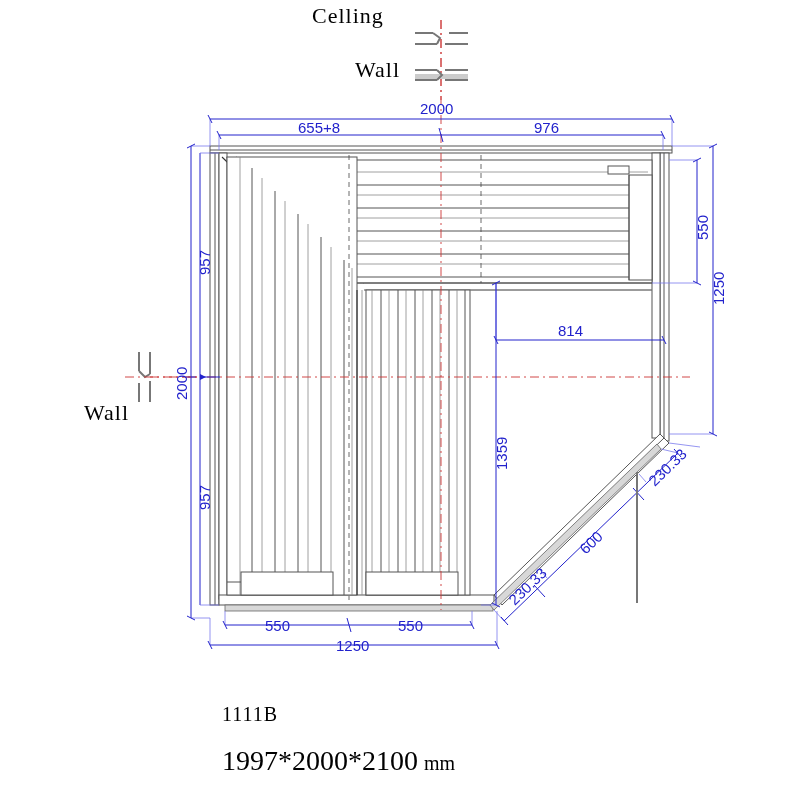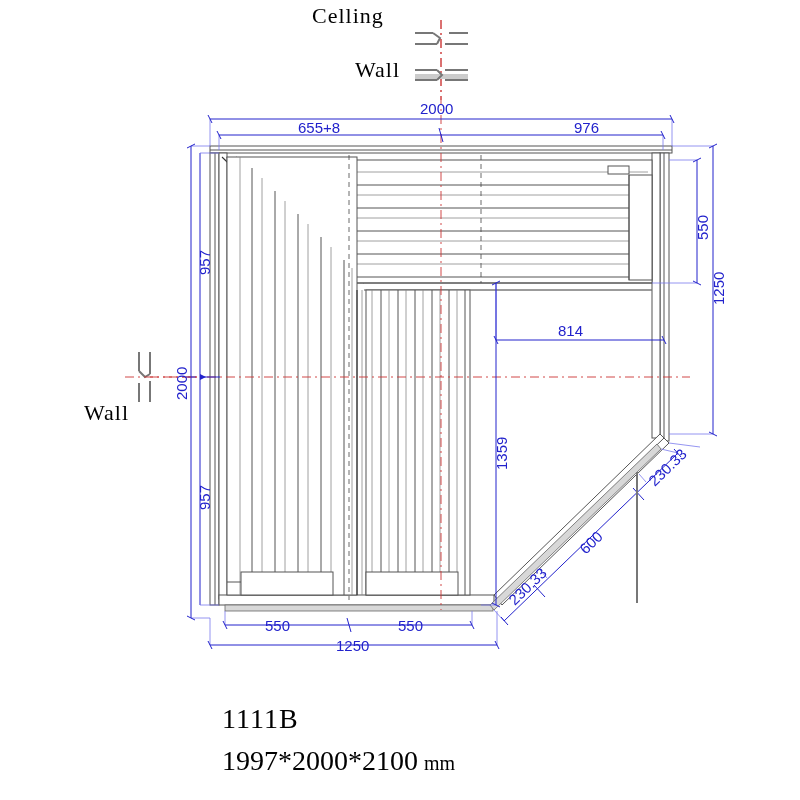--- a/index.html
+++ b/index.html
@@ -4,21 +4,21 @@
 <style>
   html,body{margin:0;padding:0;background:#ffffff;}
   body{width:800px;height:800px;overflow:hidden;
        font-family:"Liberation Serif", serif;}
   #root{position:relative;width:800px;height:800px;}
   svg{position:absolute;left:0;top:0;}
   .lbl{position:absolute;white-space:nowrap;}
   .dim{color:#2222cc;font-family:"Liberation Sans", sans-serif;font-size:15px;}
   .dimv{transform:rotate(-90deg);transform-origin:left top;}
   .note{color:#000000;font-family:"Liberation Serif", serif;font-size:22px;letter-spacing:1px;}
-  .title{color:#000000;font-family:"Liberation Serif", serif;font-size:28px;letter-spacing:1px;}
+  .title{color:#000000;font-family:"Liberation Serif", serif;font-size:20px;letter-spacing:1px;}
   .title2{color:#000000;font-family:"Liberation Serif", serif;font-size:28px;letter-spacing:0px;}
   .mm{font-size:20px;margin-left:6px;}
 </style>
 </head>
 <body>
 
 <div id="root">
 
 <svg width="800" height="800" viewBox="0 0 800 800">
   <defs>
@@ -256,21 +256,21 @@
     </g>
   </g>
 </svg>
 
 <div class="lbl note" style="left:312px;top:3px;">Celling</div>
 <div class="lbl note" style="left:355px;top:57px;">Wall</div>
 <div class="lbl note" style="left:84px;top:400px;">Wall</div>
 
 <div class="lbl dim" style="left:420px;top:100px;">2000</div>
 <div class="lbl dim" style="left:298px;top:119px;">655+8</div>
-<div class="lbl dim" style="left:534px;top:119px;margin-left:40px;">976</div>
+<div class="lbl dim" style="left:534px;top:119px;">976</div>
 
 <div class="lbl dim dimv" style="left:196px;top:275px;">957</div>
 <div class="lbl dim dimv" style="left:173px;top:400px;">2000</div>
 <div class="lbl dim dimv" style="left:196px;top:510px;">957</div>
 
 <div class="lbl dim dimv" style="left:694px;top:240px;">550</div>
 <div class="lbl dim dimv" style="left:710px;top:305px;">1250</div>
 
 <div class="lbl dim" style="left:558px;top:322px;">814</div>
 <div class="lbl dim dimv" style="left:493px;top:470px;">1359</div>

